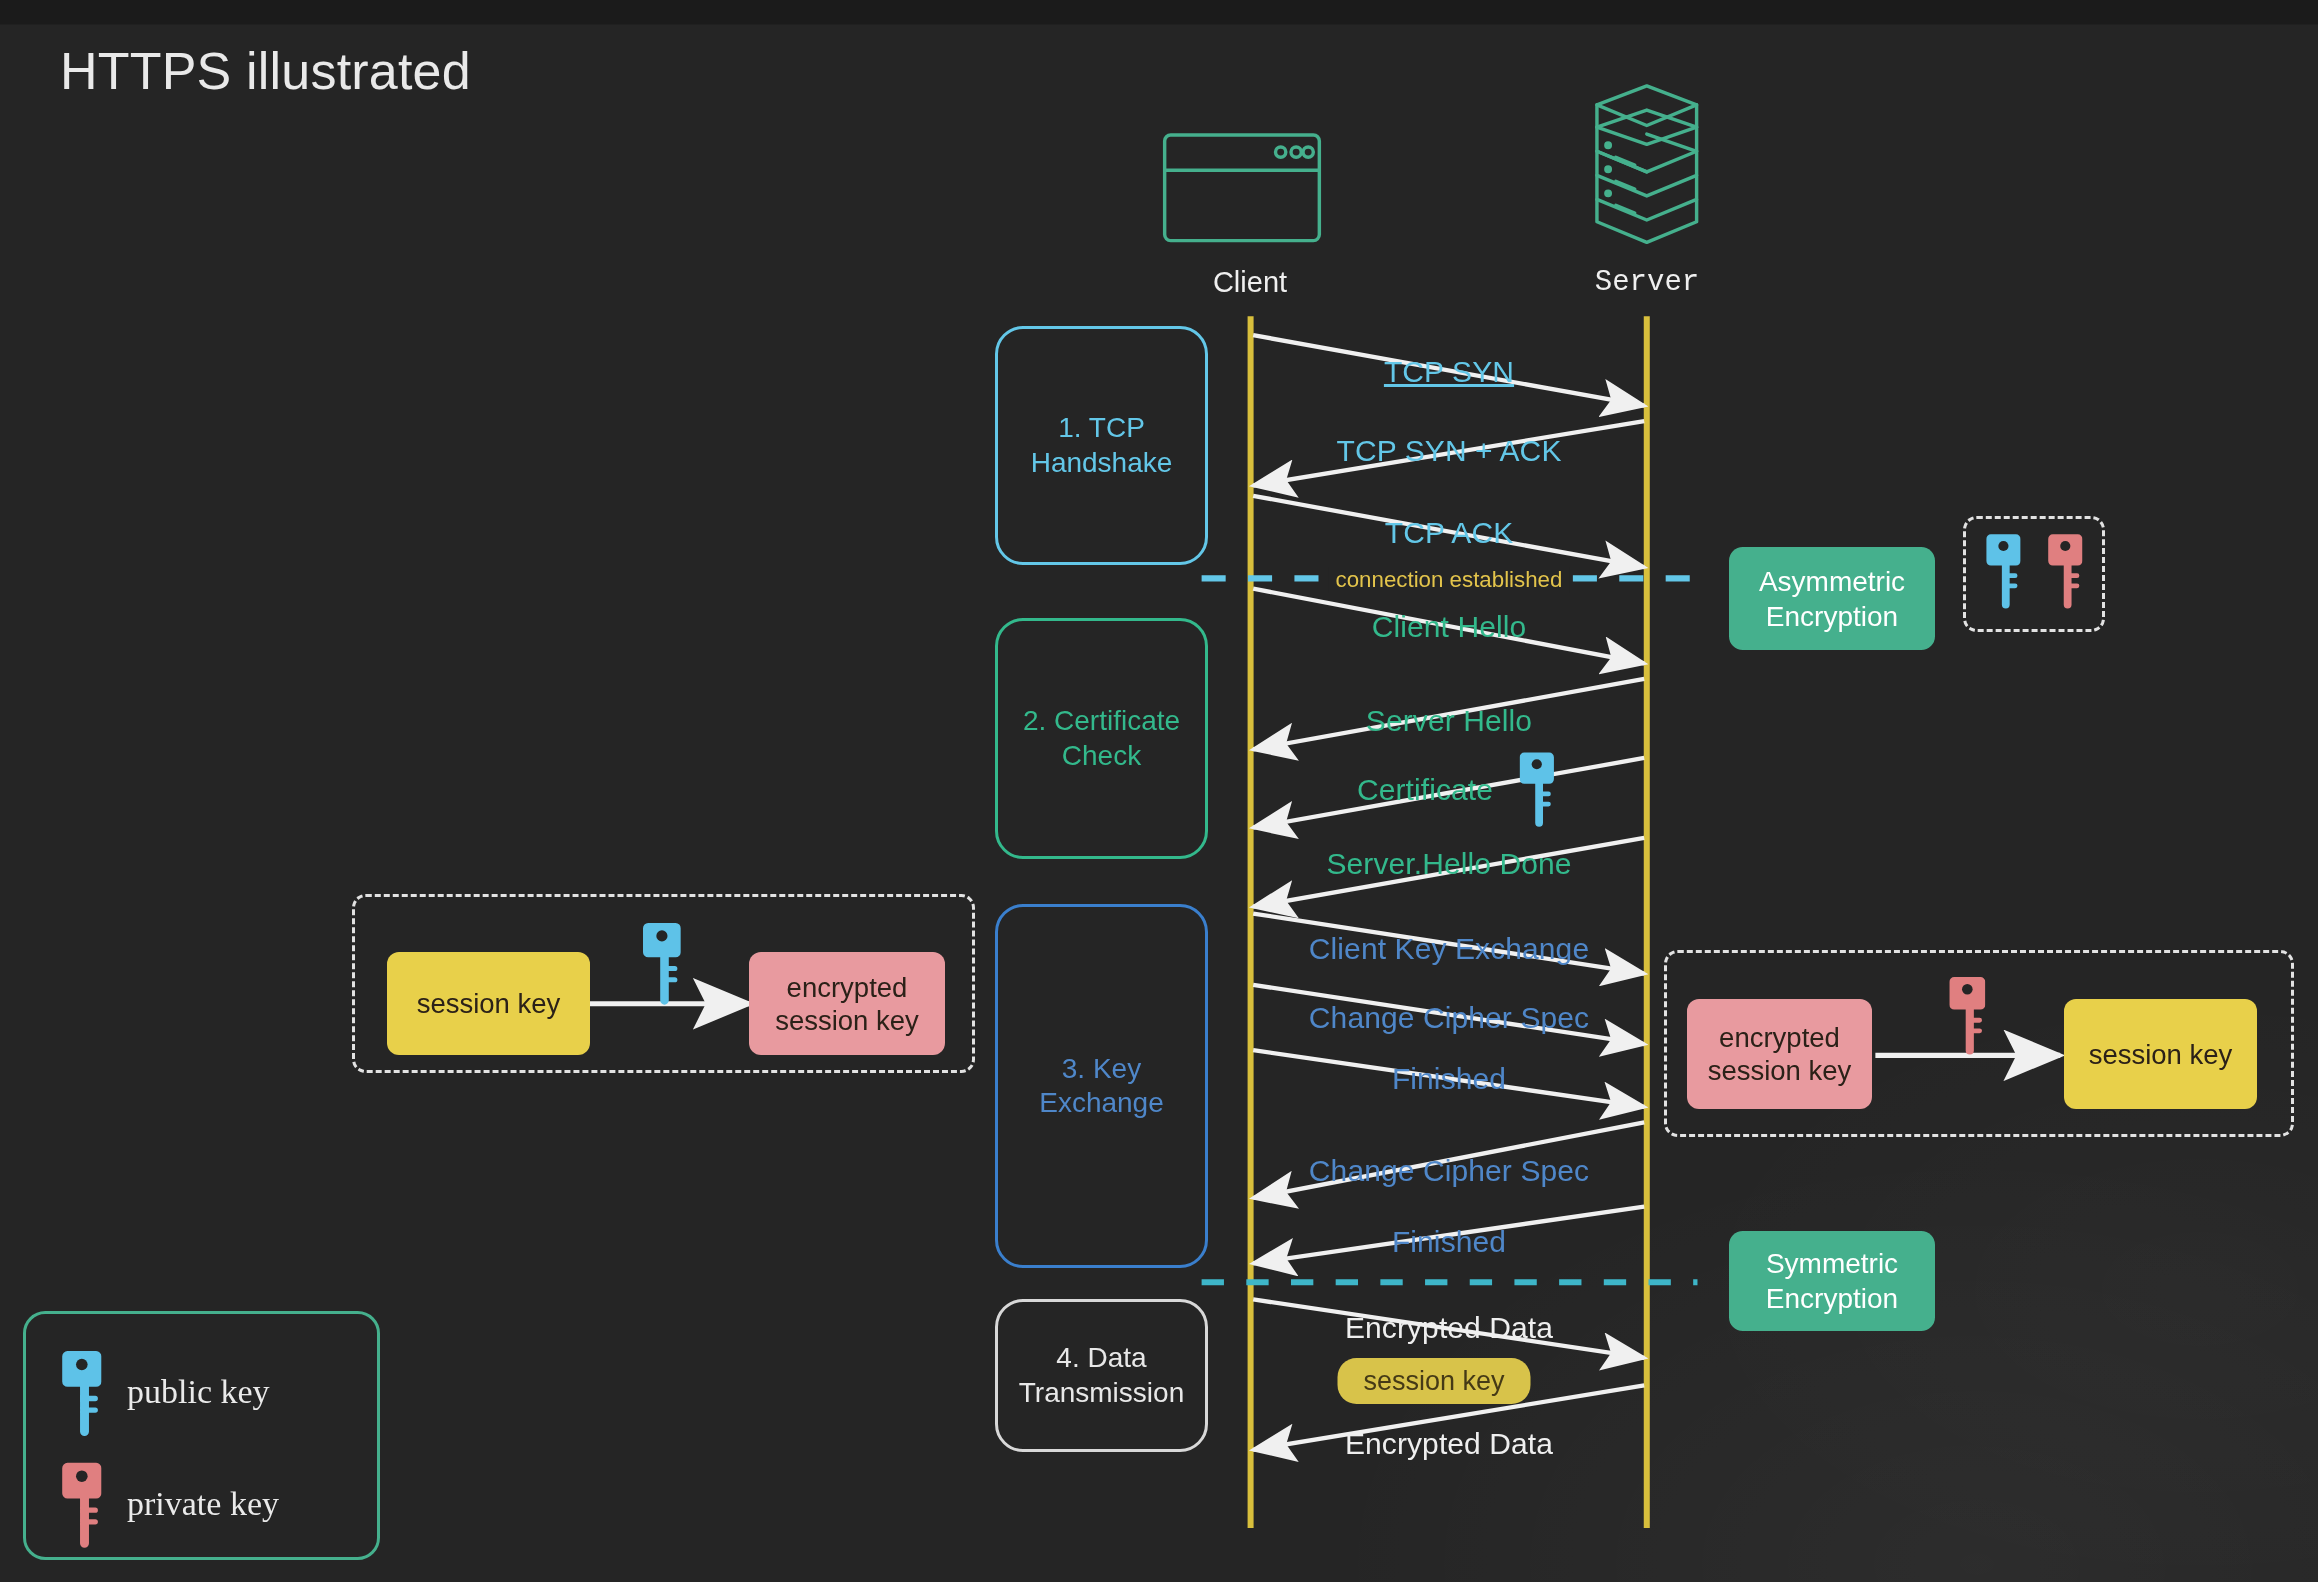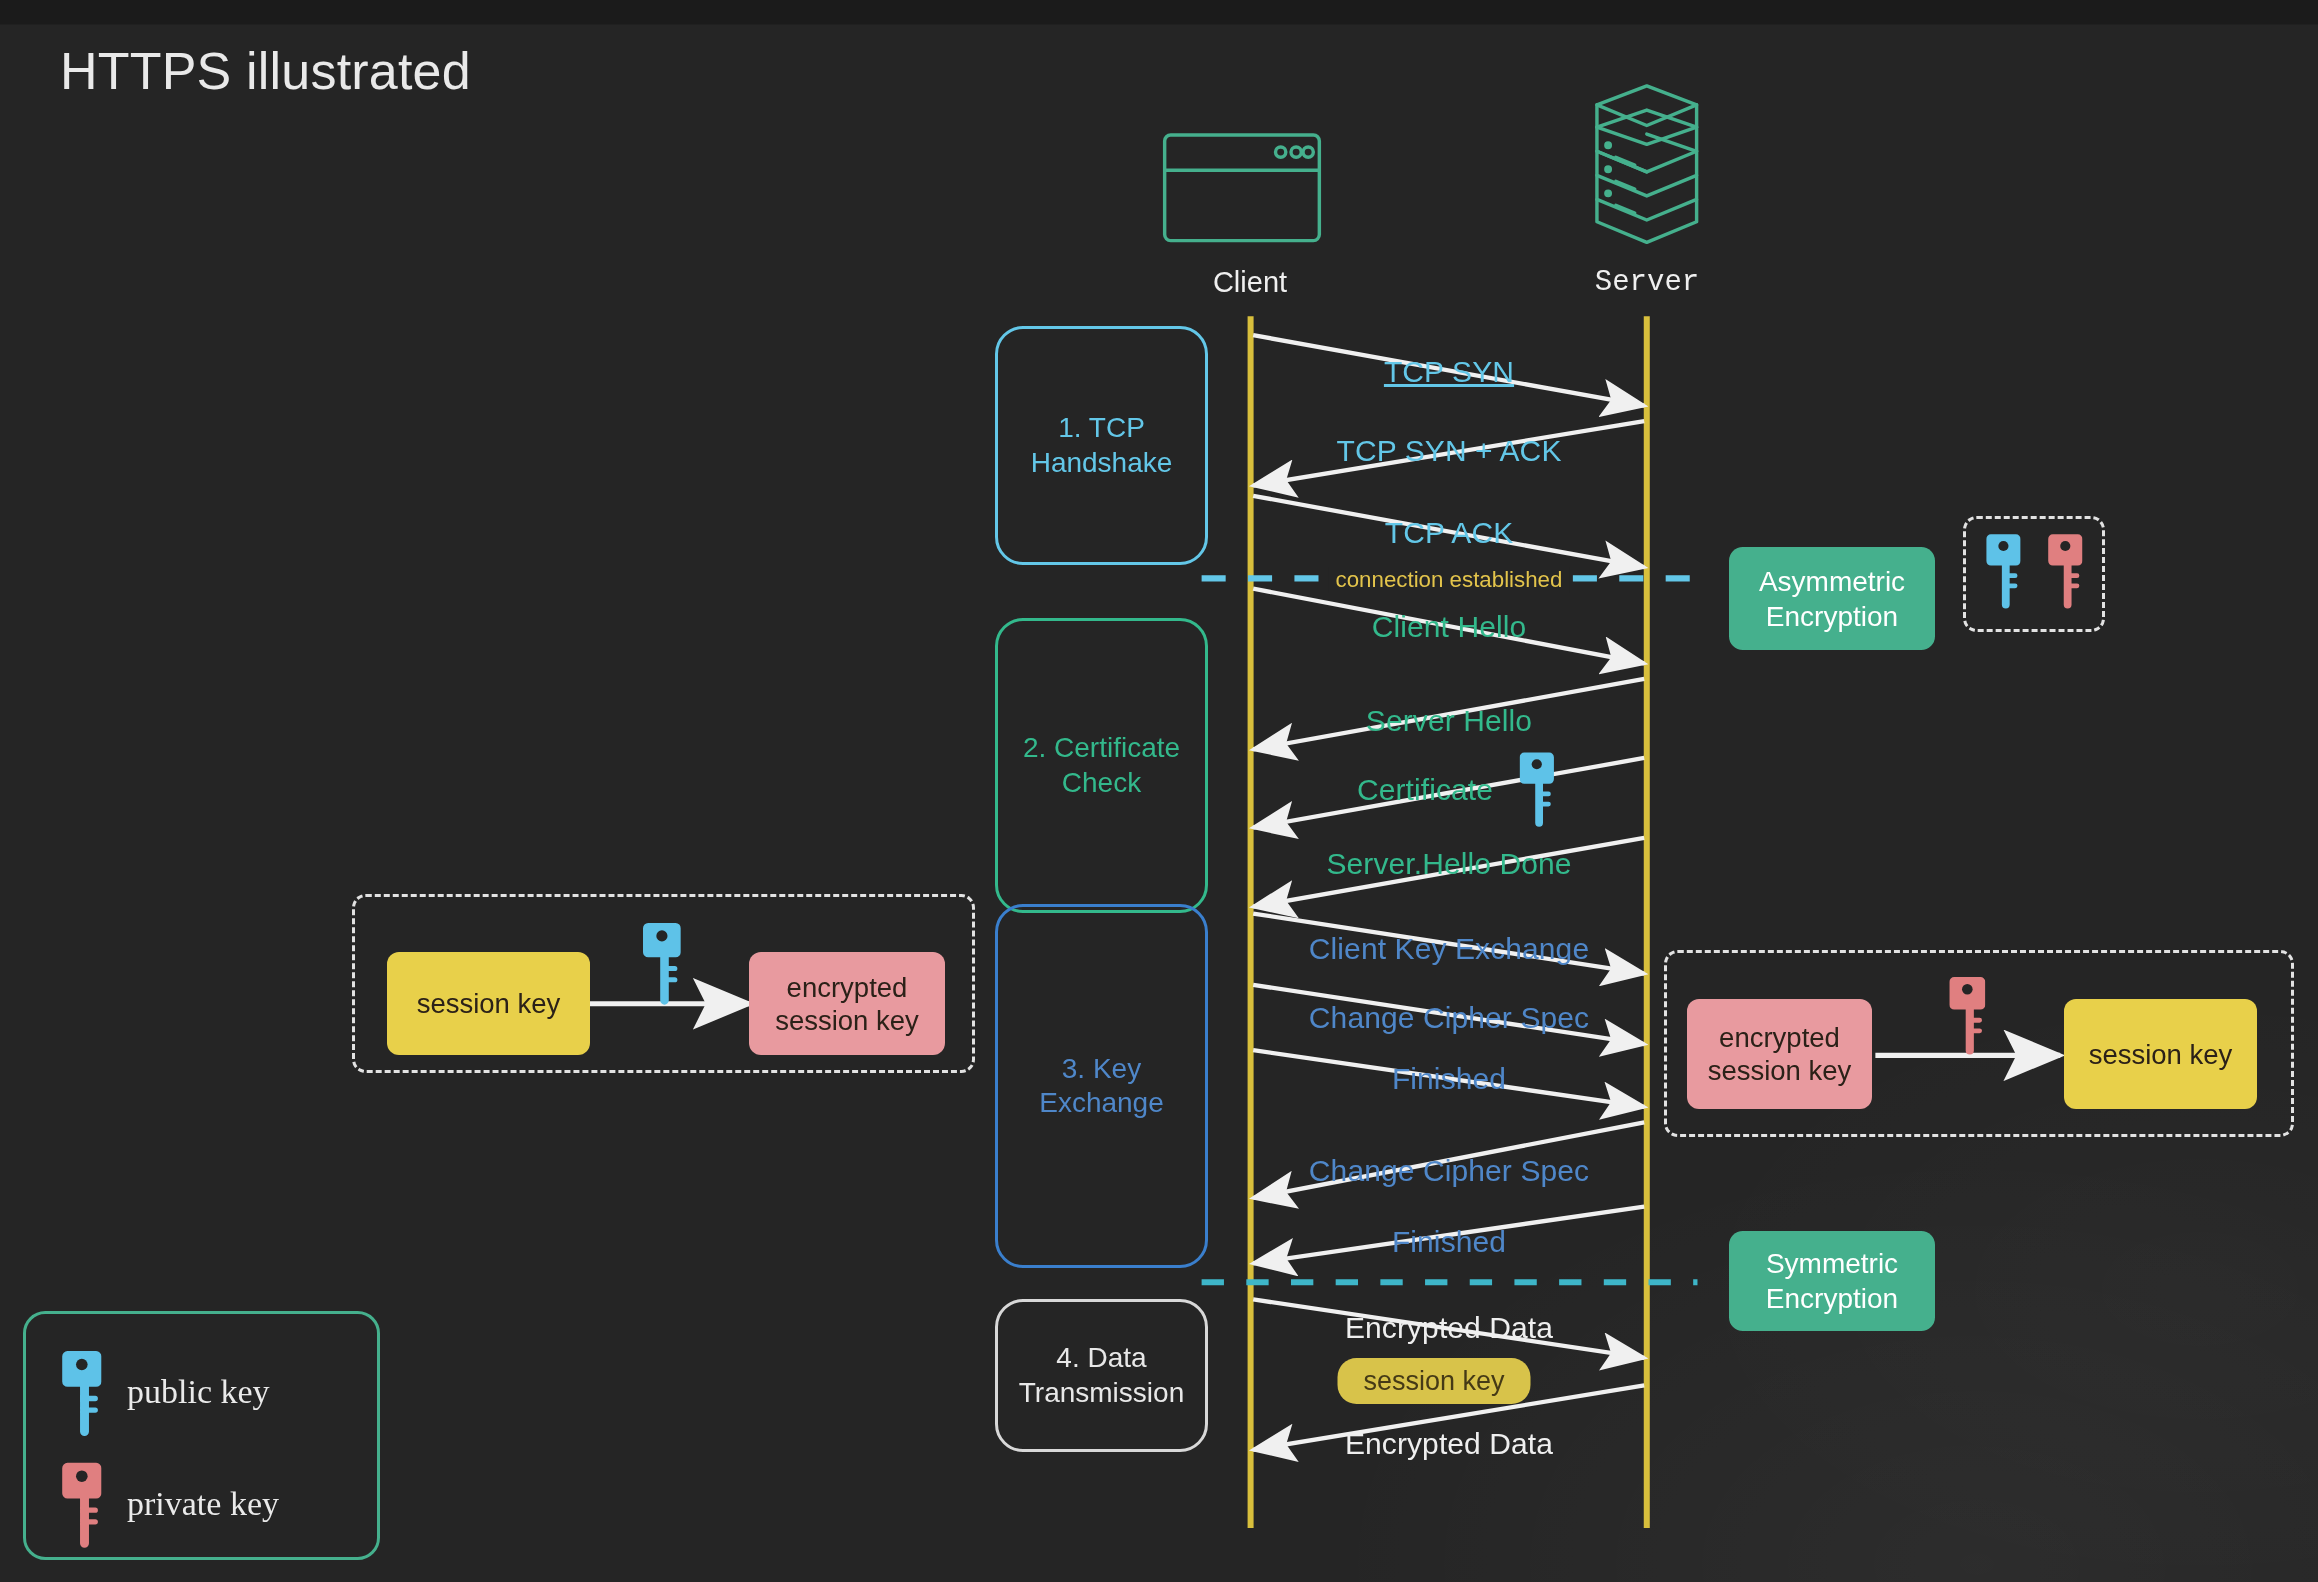--- a/index.html
+++ b/index.html
@@ -197,21 +197,21 @@
   <div class="abs actor-label" style="left:1164px;top:266px;width:172px;">Client</div>
   <div class="abs actor-label" style="left:1561px;top:266px;width:172px;font-family:Liberation Mono, monospace;">Server</div>
 
   <div class="abs stage-box st1" style="left:995px;top:326px;width:213px;height:239px;">
     <div>
       <div>1. TCP</div>
       <div>Handshake</div>
     </div>
   </div>
 
-  <div class="abs stage-box st2" style="left:995px;top:618px;width:213px;height:295px;">
+  <div class="abs stage-box st2" style="left:995px;top:618px;width:213px;height:241px;">
     <div>
       <div>2. Certificate</div>
       <div>Check</div>
     </div>
   </div>
 
   <div class="abs stage-box st3" style="left:995px;top:904px;width:213px;height:364px;">
     <div>
       <div>3. Key</div>
       <div>Exchange</div>

